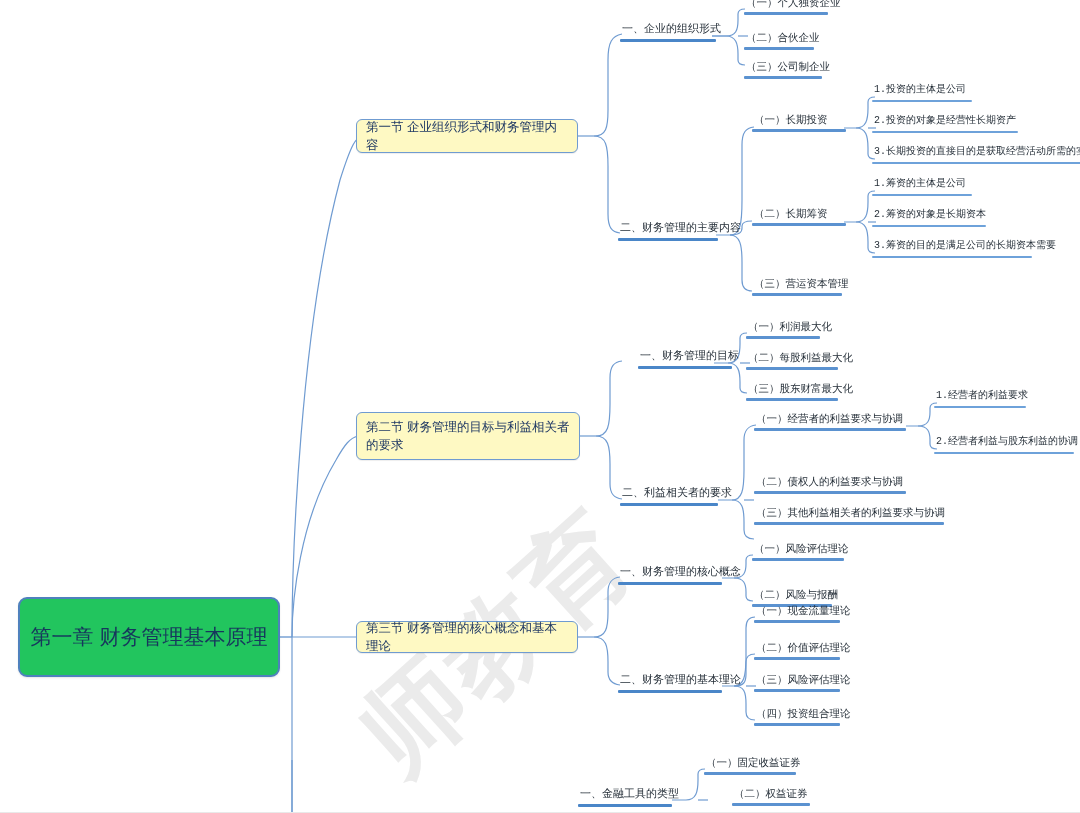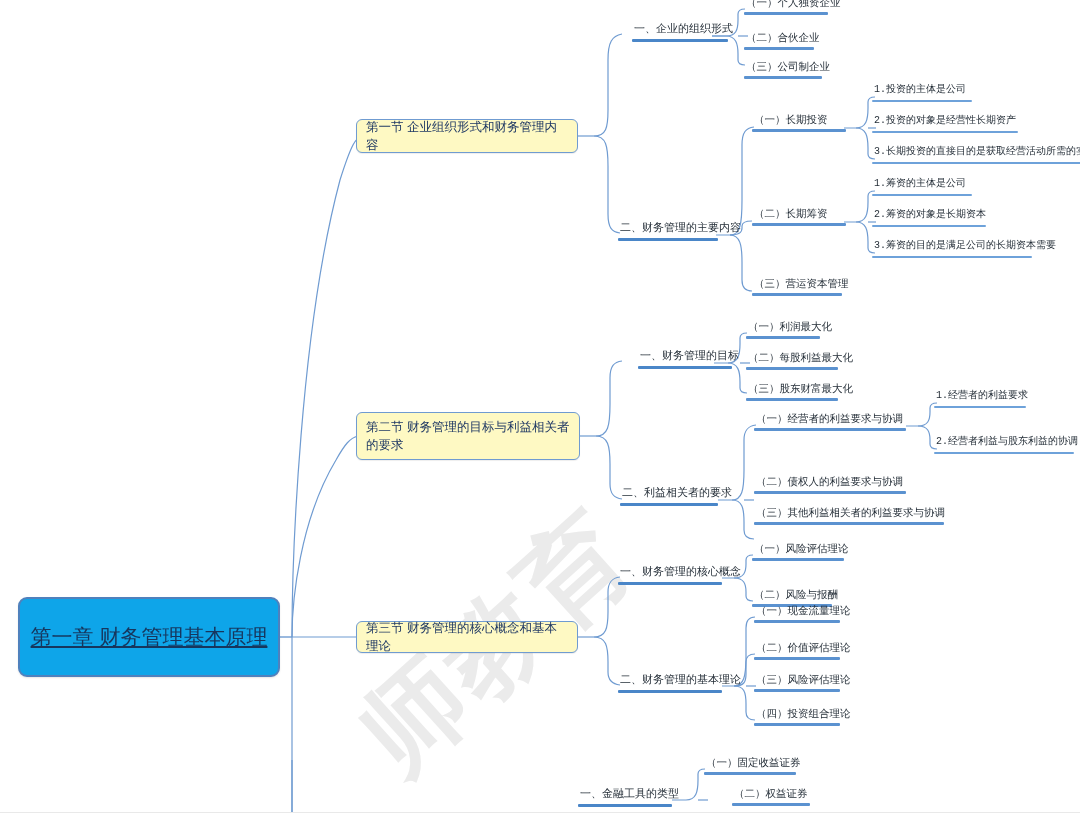--- a/index.html
+++ b/index.html
@@ -23,31 +23,30 @@
     transform:rotate(-42deg);
     transform-origin:left top;
     user-select:none;
     font-family:"DejaVu Sans",sans-serif;
   }
 
   
   .root-node{
     position:absolute;
     box-sizing:border-box;
-    background:#0ea5e9;
+    background:#22c55e;
     border:2px solid #4f81bd;
     border-radius:9px;
     color:#17365d;
     font-size:21px;
     line-height:1.32;
     text-align:center;
     display:flex;align-items:center;justify-content:center;
     padding:6px 10px;
     box-shadow:0 1px 2px rgba(0,0,0,.10);
-    text-decoration:underline;
   }
 
   
   .sec-node{
     position:absolute;
     box-sizing:border-box;
     background:#fef9c3;
     border:1px solid #6f9bd1;
     border-radius:6px;
     color:#1f3864;
@@ -159,21 +158,21 @@
   </svg>
 
   <div class="root-node" style="left:18px;top:597px;width:262px;height:80px;">
     <span>第一章 财务管理基本原理</span>
   </div>
 
   <div class="sec-node" style="left:356px;top:119px;width:222px;height:34px;">
     <span>第一节 企业组织形式和财务管理内容</span>
   </div>
 
-  <div class="u-node lvl2" style="left:620px;top:22px;width:96px;margin-left:12px;">
+  <div class="u-node lvl2" style="left:620px;top:22px;width:96px;">
     <span class="txt">一、企业的组织形式</span>
     <span class="bar"></span>
   </div>
   <div class="u-node lvl3" style="left:744px;top:-4px;width:84px;">
     <span class="txt">（一）个人独资企业</span>
     <span class="bar"></span>
   </div>
   <div class="u-node lvl3" style="left:744px;top:31px;width:70px;">
     <span class="txt">（二）合伙企业</span>
     <span class="bar"></span>

